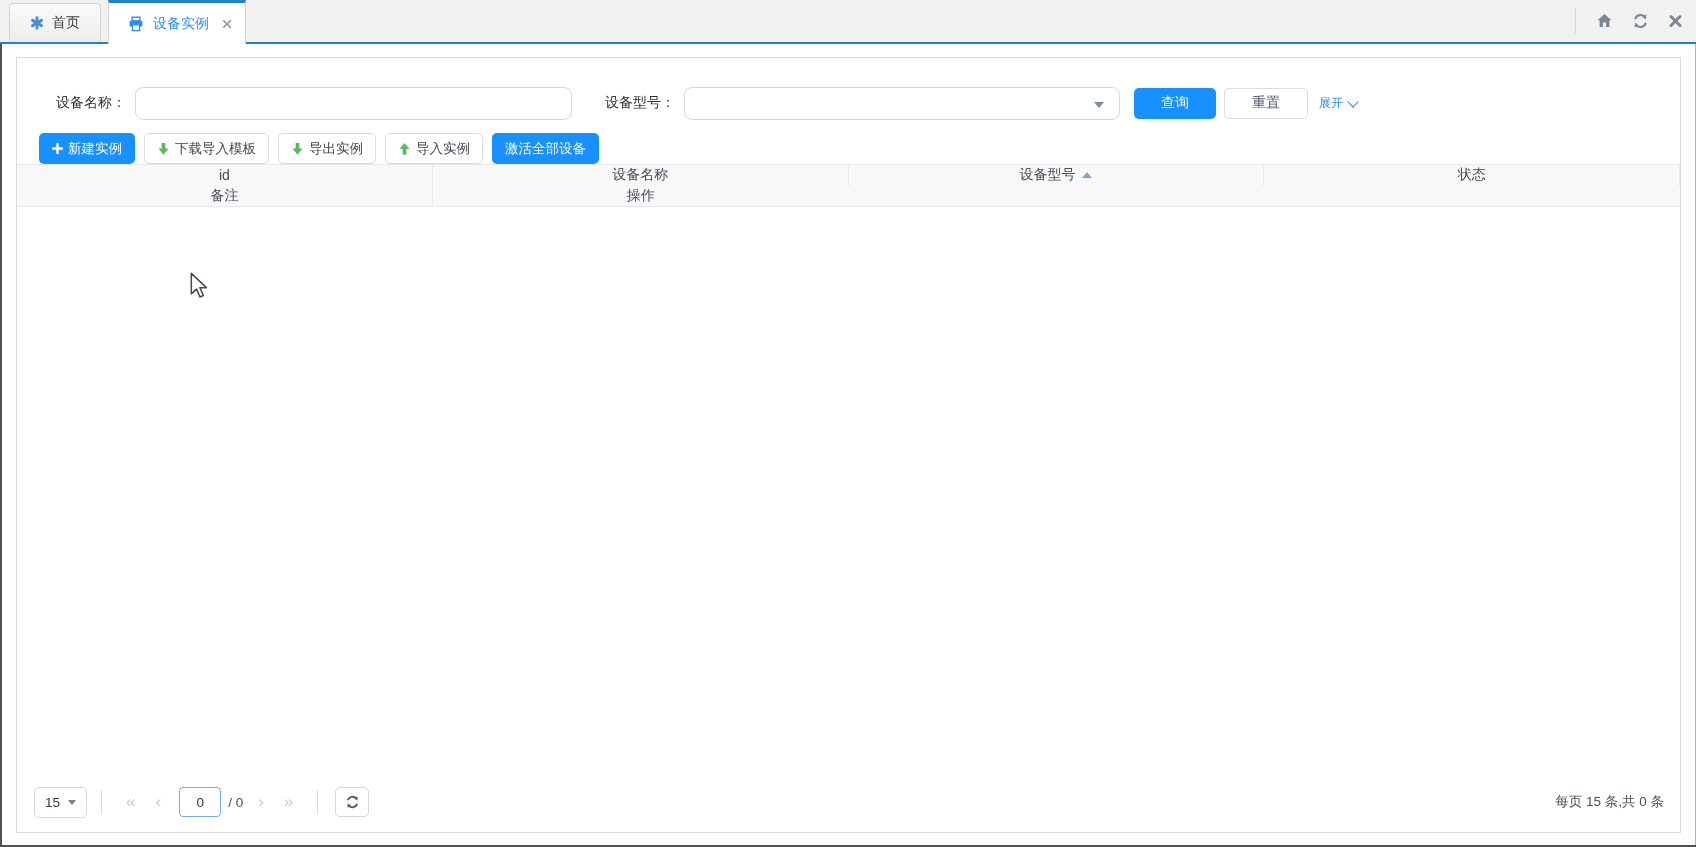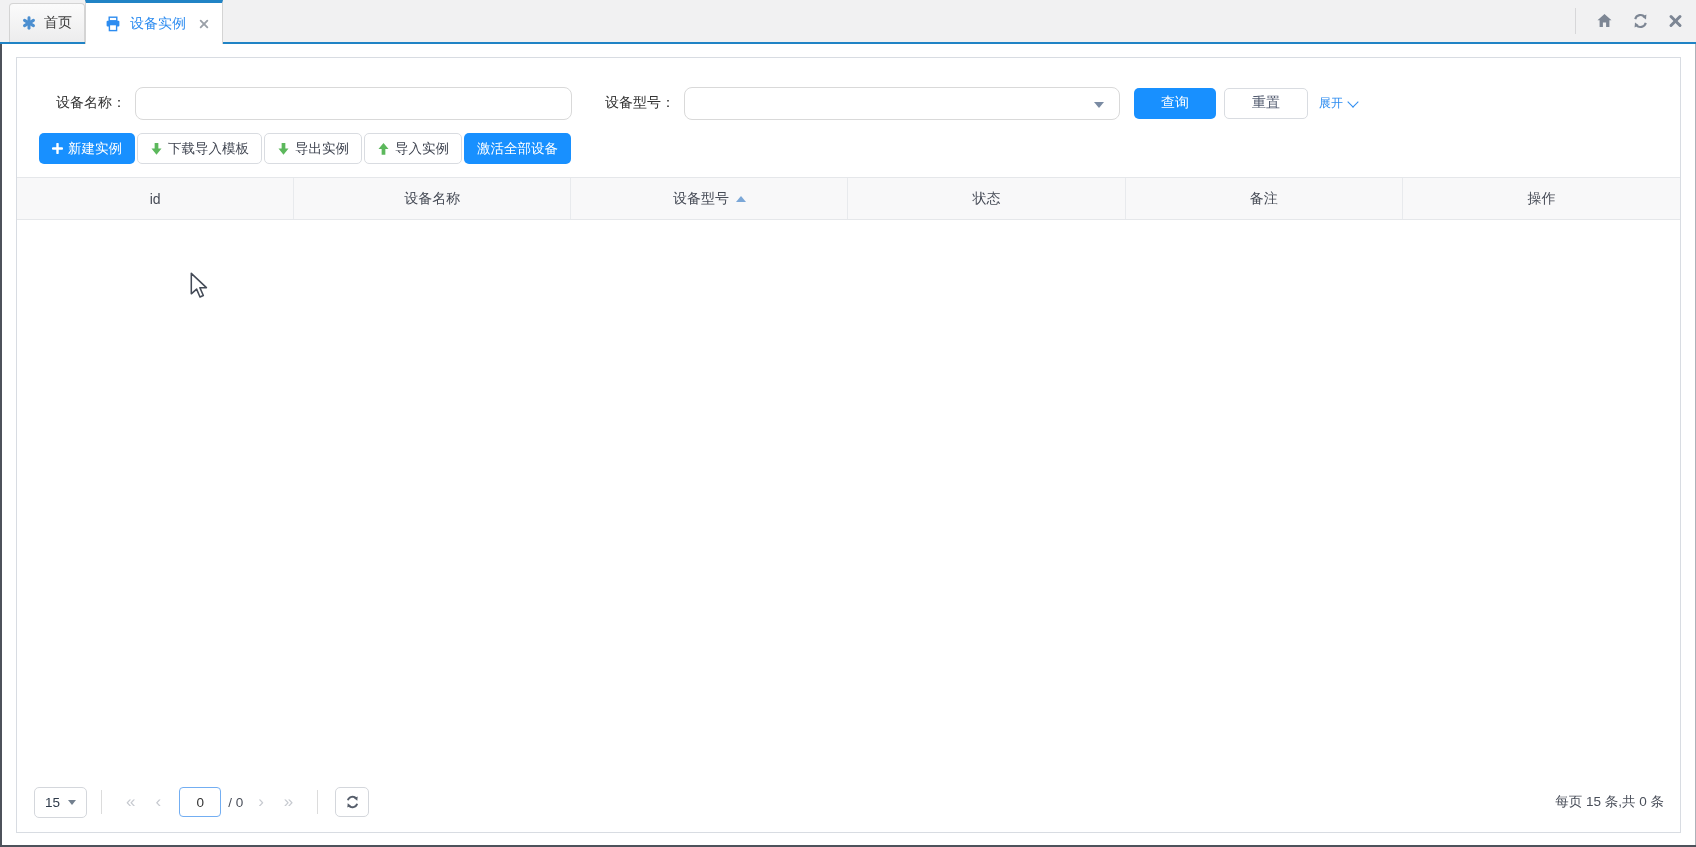--- a/index.html
+++ b/index.html
@@ -3,23 +3,23 @@
 <meta charset="utf-8">
 <style>
   html,body{margin:0;padding:0;}
   body{font-family:"Liberation Sans","DejaVu Sans",sans-serif;background:#fff;}
   .screen{position:relative;width:1696px;height:847px;background:#fff;overflow:hidden;
     box-shadow: inset 2px 0 0 #4d525b, inset 0 -2px 0 #4d525b, inset -1px 0 0 #aeb2b9;}
 
   
   .tabbar{position:relative;height:42px;background:#f1f1f2;border-bottom:2px solid #2083c5;
     display:flex;align-items:flex-end;padding-left:9px;}
-  .tab-home{display:flex;align-items:center;gap:8px;padding:0 12px;height:38px;
+  .tab-home{display:flex;align-items:center;gap:8px;padding:0 20px;height:38px;
     background:linear-gradient(#fbfbfb,#ececed);border:1px solid #d4d4d4;border-bottom:none;
-    border-radius:4px 4px 0 0;font-size:14px;color:#3c3c3c;cursor:pointer;}
+    border-radius:4px 4px 0 0;font-size:14px;color:#3c3c3c;margin-right:7px;cursor:pointer;}
   .tab-active{display:flex;align-items:center;gap:9px;padding:0 13px 0 19px;height:44px;
     margin-bottom:-2px;background:#fff;border:1px solid #d4d4d4;border-bottom:none;
     border-top:3px solid #2083c5;color:#2d8cf0;font-size:14px;z-index:2;box-sizing:border-box;cursor:pointer;}
   .tab-close{margin-left:4px;display:inline-flex;cursor:pointer;}
   .tabbar-actions{position:absolute;right:13px;top:0;height:42px;display:flex;align-items:center;}
   .tb-divider{width:1px;height:26px;background:#d7d7d9;margin-right:20px;}
   .tb-icon{display:inline-flex;margin-left:0;margin-right:19px;cursor:pointer;}
   .tb-icon:last-child{margin-right:0;}
 
   
@@ -41,25 +41,25 @@
     font-size:13.5px;border:1px solid transparent;cursor:pointer;box-sizing:border-box;white-space:nowrap;}
   .btn-primary{background:#1890ff;color:#fff;}
   .btn-plain{background:#fff;border-color:#d9dce1;color:#3f4450;}
   .btn-query{margin-left:14px;padding:0 26px;font-size:14px;}
   .btn-reset{margin-left:8px;padding:0 27px;font-size:14px;color:#515a6e;}
   .expand-link{margin-left:11px;display:flex;align-items:center;color:#2d8cf0;font-size:12px;cursor:pointer;}
   .chev-down{width:7px;height:7px;border-right:1.6px solid #2d8cf0;border-bottom:1.6px solid #2d8cf0;
     transform:rotate(45deg);margin:-3px 0 0 6px;}
 
   
-  .toolbar-row{display:flex;gap:2px;margin:13px 0 0 22px;}
+  .toolbar-row{display:flex;gap:9px;margin:13px 0 0 22px;}
   .ic{display:inline-flex;}
 
   
-  .grid-header{display:grid;grid-template-columns:repeat(6,1fr);height:41px;margin-top:13px;
+  .grid-header{display:grid;grid-template-columns:repeat(4,1fr);height:41px;margin-top:0;
     background:#f8f8f9;border-top:1px solid #e5e7ea;border-bottom:1px solid #e5e7ea;}
   .th{display:flex;align-items:center;justify-content:center;font-size:14px;color:#464b56;
     border-right:1px solid #e8eaed;cursor:pointer;}
   .th:last-child{border-right:none;}
   .sort-asc{width:0;height:0;margin-left:7px;border-left:5px solid transparent;
     border-right:5px solid transparent;border-bottom:6px solid #7ba7d7;}
   .grid-body{height:540px;}
 
   
   .pager{position:absolute;left:8px;right:0;bottom:0;height:56px;display:flex;align-items:center;

